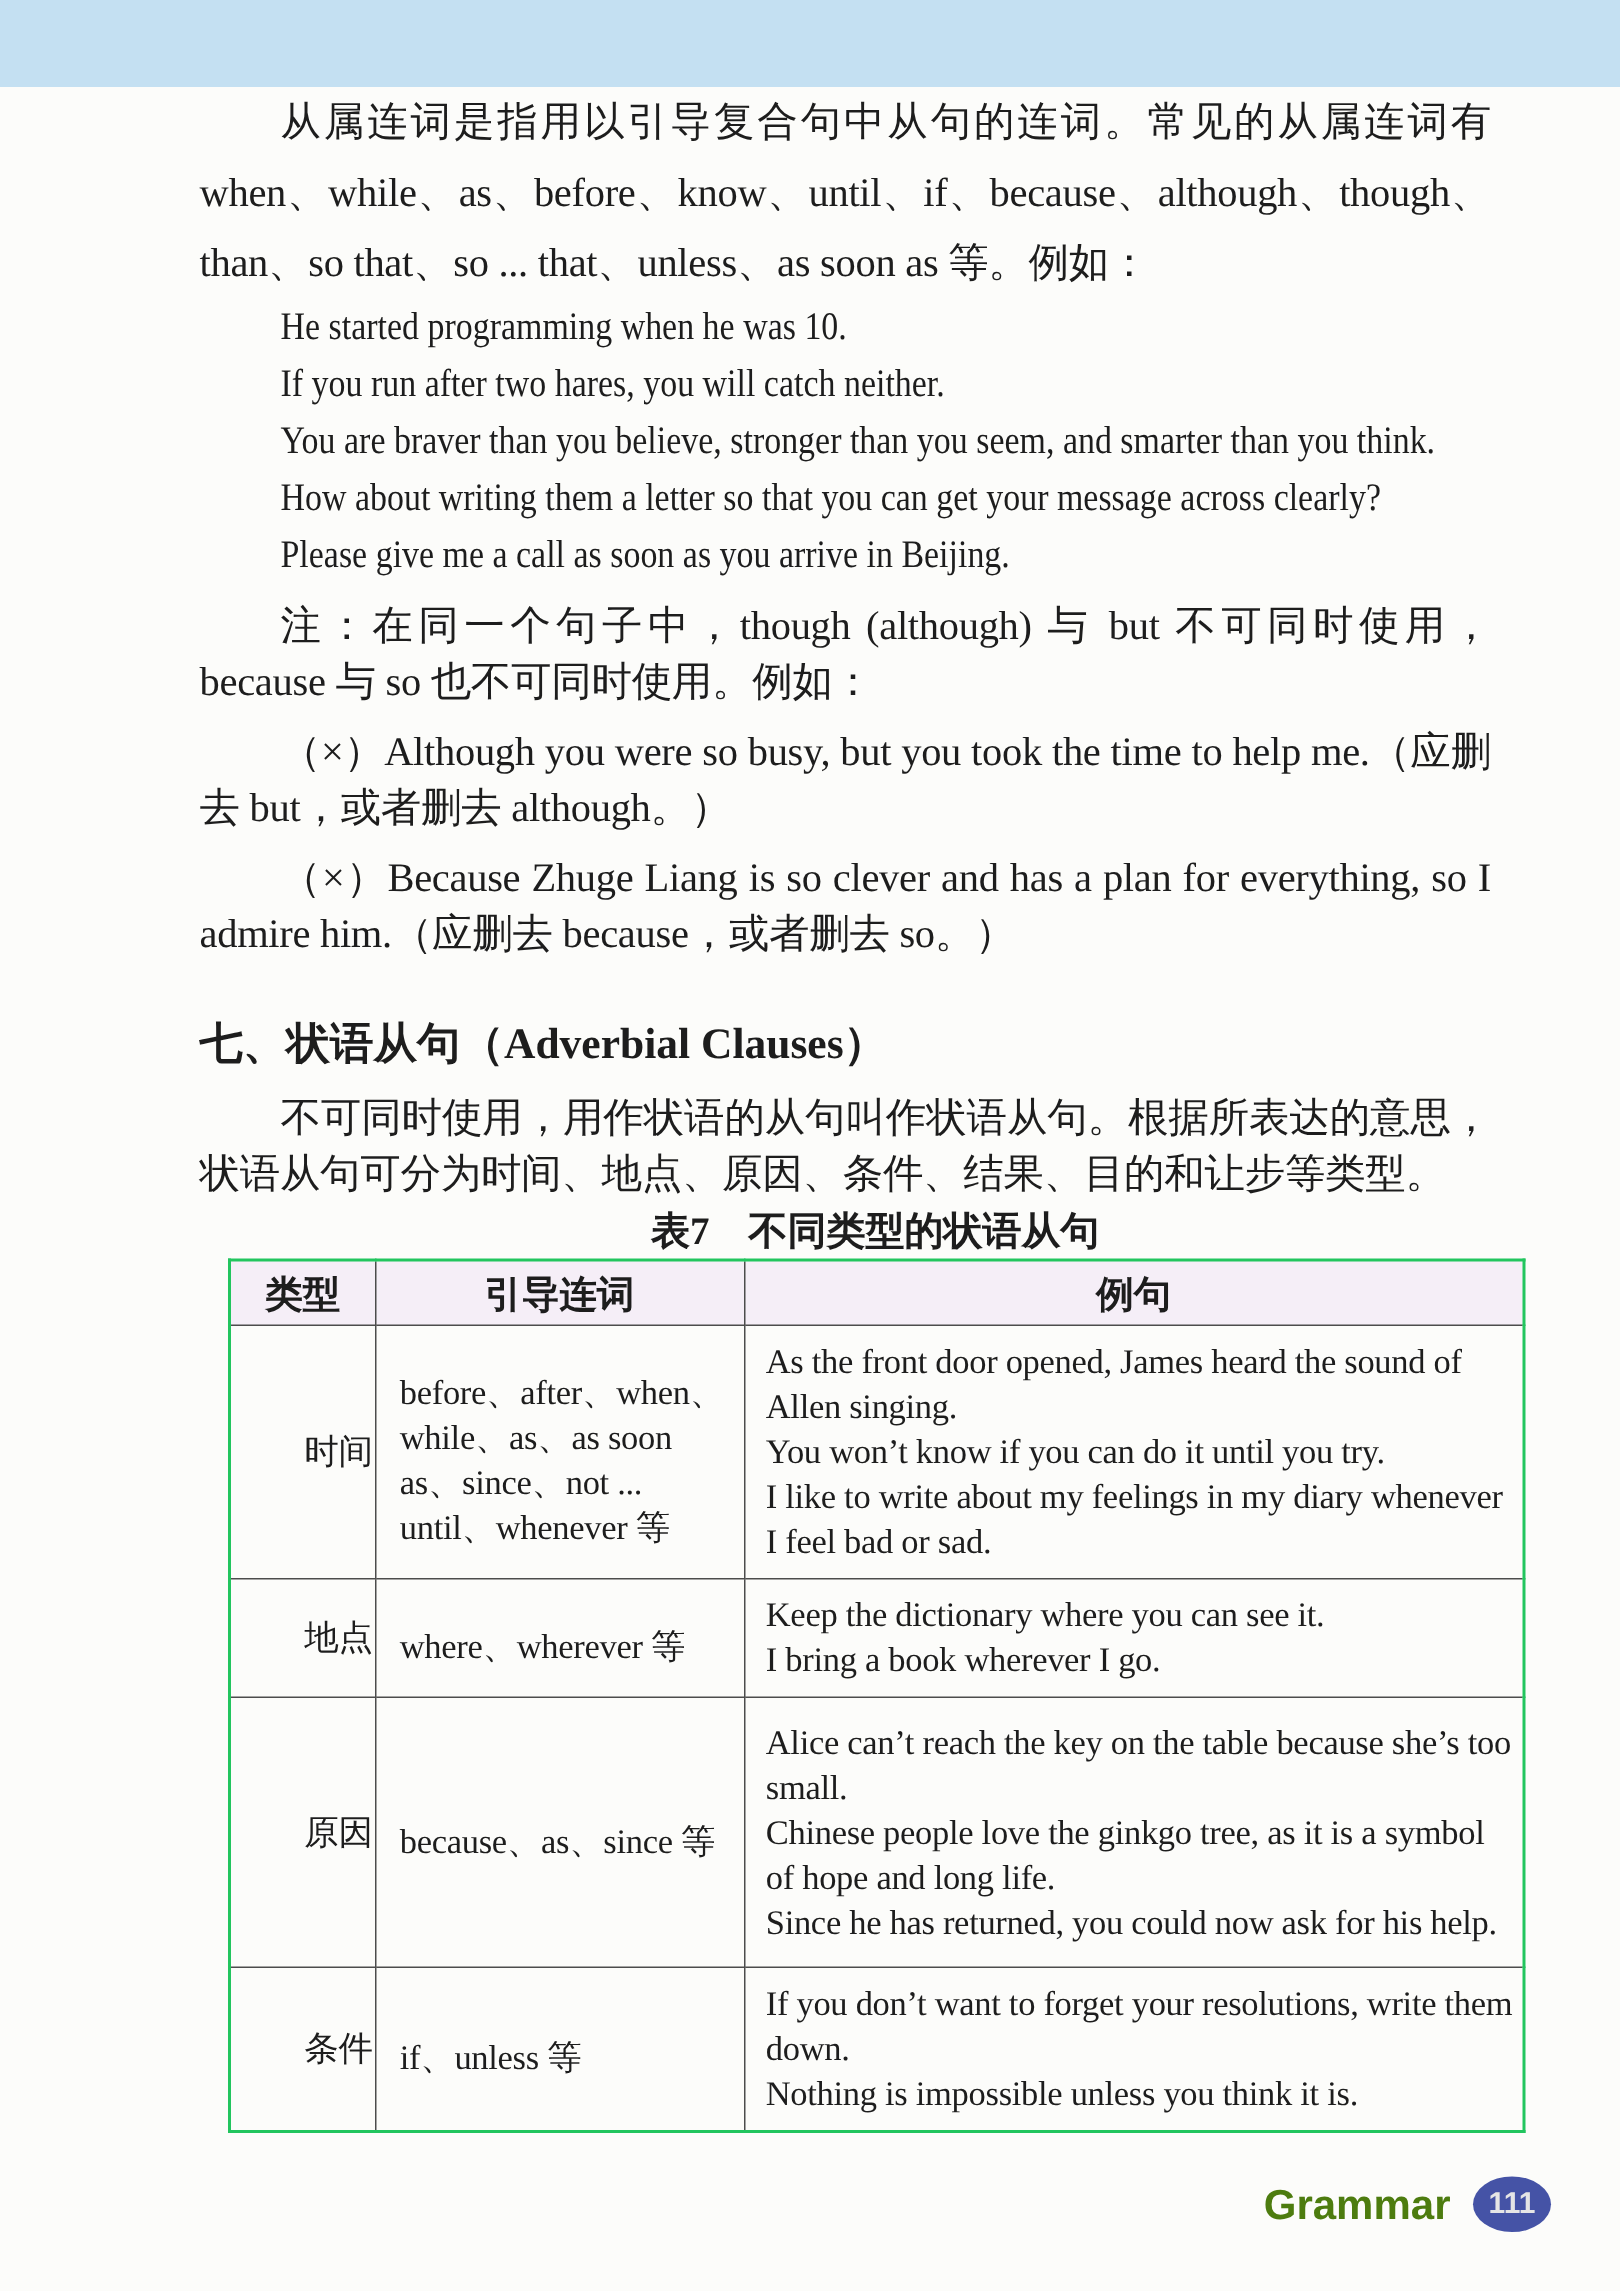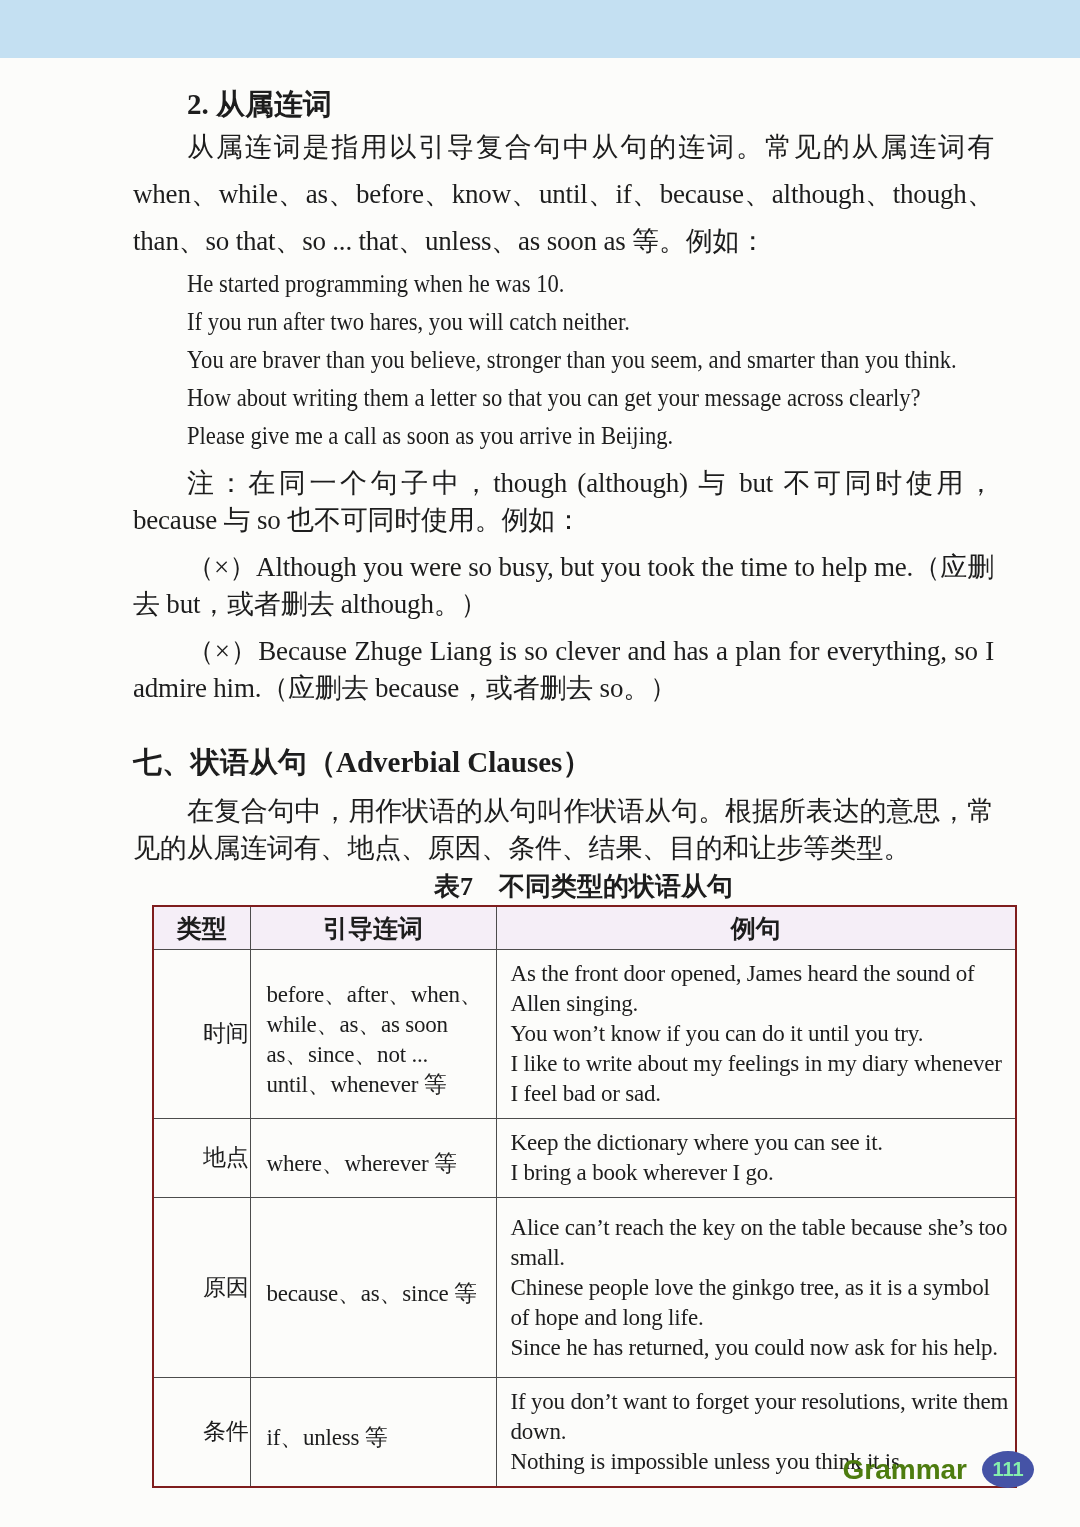--- a/index.html
+++ b/index.html
@@ -41,21 +41,21 @@
 
   .table-caption {
     margin: 2px 0 0 152px; width: 863px;
     text-align: center;
     font-size: 26px; line-height: 36px; font-weight: bold;
   }
 
   table.grammar {
     margin-left: 152px; width: 863px;
     border-collapse: collapse; table-layout: fixed;
-    border: 2px solid #7f1d1d;
+    border: 2px solid #22c55e;
   }
   table.grammar th, table.grammar td {
     border: 1px solid #4c4c4c;
   }
   table.grammar col.c-type { width: 97px; }
   table.grammar col.c-conj { width: 246px; }
   table.grammar col.c-ex   { width: 520px; }
   table.grammar th {
     background: #f5eef7;
     font-size: 25px; font-weight: bold;
@@ -74,54 +74,53 @@
   tr.r3 { height: 180px; }
   tr.r4 { height: 99px; }
 
   .footer {
     position: absolute; top: 1451px; right: 46px;
     display: flex; align-items: center; gap: 15px;
     font-family: "Liberation Sans", "DejaVu Sans", sans-serif;
   }
   .footer-label { color: #4d7c0f; font-weight: bold; font-size: 28px; }
   .page-badge {
-    background: #4553a6; color: #86efac;
+    background: #4553a6; color: #e5e5e5;
     width: 52px; height: 37px; border-radius: 50%;
     display: flex; align-items: center; justify-content: center;
     font-size: 20px; font-weight: bold;
   }
 </style>
 </head>
 <body>
 
 <div class="page">
 
   <div class="top-band"></div>
 
-  <div class="h-sub">2. 从属连词</div>
 
   <p class="para">从属连词是指用以引导复合句中从句的连词。常见的从属连词有 when、while、as、before、know、until、if、because、although、though、than、so that、so ... that、unless、as soon as 等。例如：</p>
 
   <div class="example-block">
     <div class="example-line">He started programming when he was 10.</div>
     <div class="example-line">If you run after two hares, you will catch neither.</div>
     <div class="example-line">You are braver than you believe, stronger than you seem, and smarter than you think.</div>
     <div class="example-line">How about writing them a letter so that you can get your message across clearly?</div>
     <div class="example-line">Please give me a call as soon as you arrive in Beijing.</div>
   </div>
 
   <p class="para tight">注：在同一个句子中，though (although) 与 but 不可同时使用，because 与 so 也不可同时使用。例如：</p>
 
   <p class="para tight">（×）Although you were so busy, but you took the time to help me.（应删去 but，或者删去 although。）</p>
 
   <p class="para tight">（×）Because Zhuge Liang is so clever and has a plan for everything, so I admire him.（应删去 because，或者删去 so。）</p>
 
   <div class="h-main">七、状语从句（Adverbial Clauses）</div>
 
-  <p class="para tight">在复合句中，用作状语的从句叫作状语从句。根据所表达的意思，常见的从属连词有、地点、原因、条件、结果、目的和让步等类型。</p>
+  <p class="para tight">不可同时使用，用作状语的从句叫作状语从句。根据所表达的意思，状语从句可分为时间、地点、原因、条件、结果、目的和让步等类型。</p>
 
   <div class="table-caption">表7　不同类型的状语从句</div>
 
   <table class="grammar">
     <colgroup>
       <col class="c-type">
         <col class="c-conj">
         <col class="c-ex">
     </colgroup>
     <thead>

